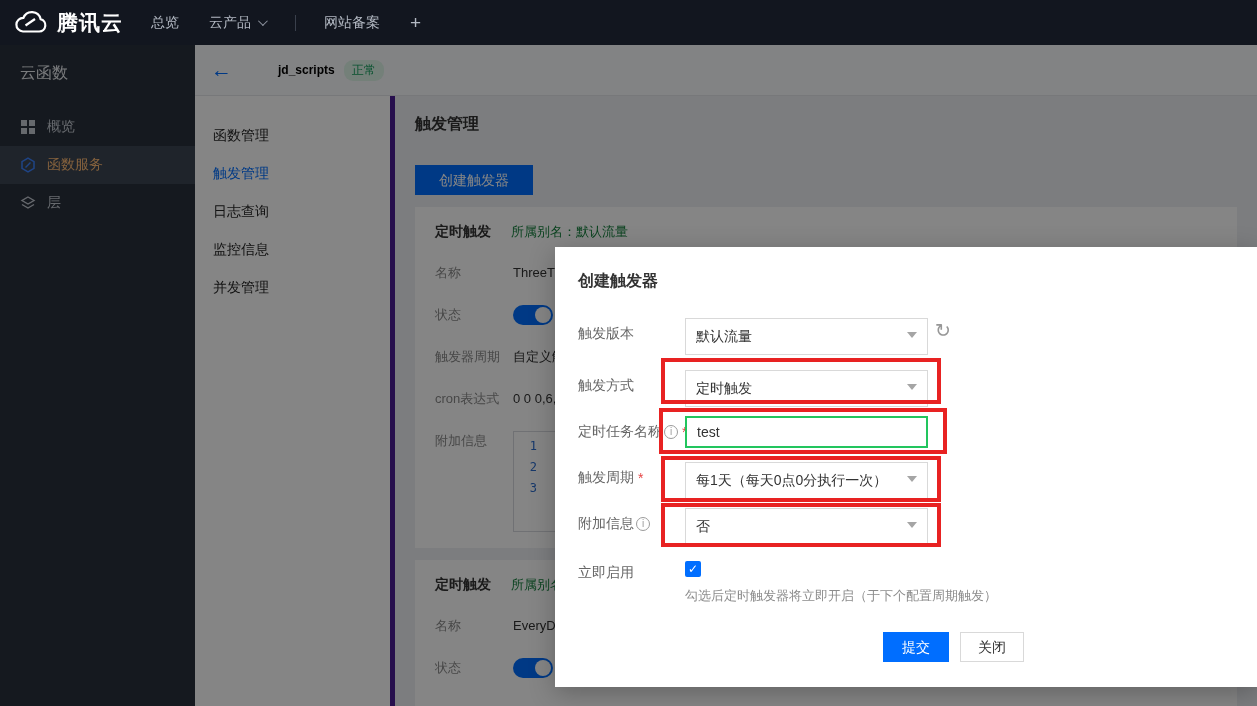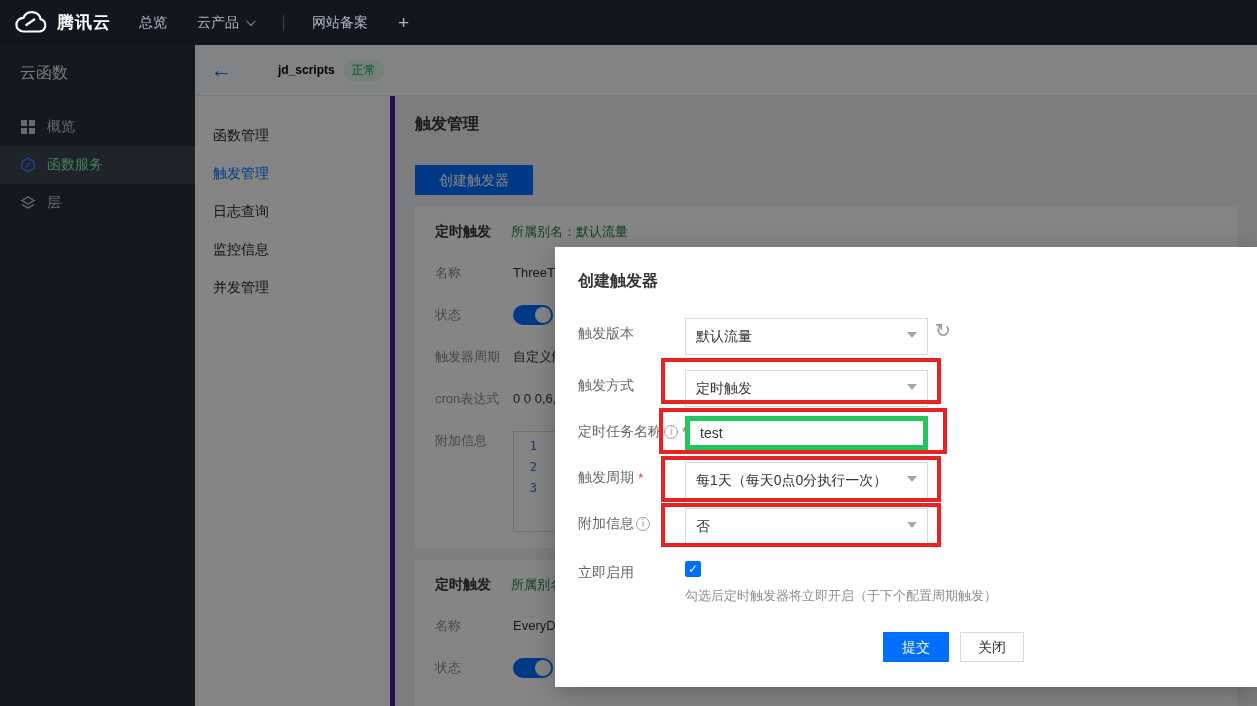--- a/index.html
+++ b/index.html
@@ -3,36 +3,36 @@
 <meta charset="utf-8">
 <style>
   * { margin:0; padding:0; box-sizing:border-box; }
   html,body { width:1257px; height:706px; overflow:hidden; }
   body { position:relative; font-family:"Liberation Sans","DejaVu Sans",sans-serif; font-size:14px; background:#eef0f4; }
 
   
   .topnav { position:absolute; left:0; top:0; width:1257px; height:45px; background:#12161f;
             display:flex; align-items:center; padding-left:14px; z-index:10; }
   .brand { display:flex; align-items:center; cursor:pointer; }
-  .brand-text { color:#fff; font-size:17px; font-weight:bold; margin-left:9px; letter-spacing:1px; }
+  .brand-text { color:#fff; font-size:21px; font-weight:bold; margin-left:9px; letter-spacing:1px; }
   .nav-items { display:flex; align-items:center; margin-left:28px; color:#b3b9c3; }
   .nav-item { margin-right:30px; cursor:pointer; font-size:14px; }
   .with-caret { display:flex; align-items:center; }
   .chev { width:7px; height:7px; border-right:1.5px solid #8d939e; border-bottom:1.5px solid #8d939e;
           transform:rotate(45deg) translateY(-2px); margin-left:7px; }
   .vdiv { width:1px; height:16px; background:#3a404c; margin-right:28px; }
   .plus { font-size:19px; color:#b3b9c3; }
 
   
   .sidebar { position:absolute; left:0; top:45px; width:195px; bottom:0; background:#2a313c; z-index:1; }
   .sb-title { padding:18px 20px 16px; color:#e8ebef; font-size:16px; }
   .sb-items { margin-top:8px; }
   .sb-item { height:38px; display:flex; align-items:center; padding-left:20px; gap:11px;
              color:#c3c9d2; font-size:14px; cursor:pointer; }
-  .sb-item.active { background:#3d4654; color:#86efac; }
+  .sb-item.active { background:#3d4654; color:#fdba74; }
   .sb-icon { width:16px; height:16px; display:inline-flex; }
 
   
   .fn-header { position:absolute; left:195px; top:45px; right:0; height:51px; background:#fafbfd;
                display:flex; align-items:center; padding-left:10px; border-bottom:1px solid #e4e6ea; z-index:1; }
   .back-arrow { color:#006eff; font-size:21px; font-weight:bold; cursor:pointer; padding:0 6px; }
   .fn-name { font-size:12px; font-weight:bold; color:#000000; margin-left:40px; }
   .status-badge { margin-left:9px; background:#def5e9; color:#16a05d; font-size:12px;
                   padding:2px 8px; border-radius:9px; }
 
@@ -74,21 +74,21 @@
   .m-label { position:absolute; left:23px; color:#666; font-size:14px; display:flex; align-items:center; }
   .info-icon { display:inline-block; width:14px; height:14px; border:1px solid #9b9b9b; border-radius:50%;
                color:#9b9b9b; font-size:10px; line-height:12px; text-align:center; margin-left:2px;
                font-style:normal; }
   .req { color:#e54545; margin-left:4px; font-size:14px; }
   .m-select { position:absolute; width:243px; height:37px; border:1px solid #d9d9d9; background:#fff;
               display:flex; align-items:center; padding:0 26px 0 10px; font-size:14px; color:#333;
               cursor:pointer; }
   .caret { position:absolute; right:10px; top:13px; width:0; height:0;
            border-left:5px solid transparent; border-right:5px solid transparent; border-top:6px solid #a5a5a5; }
-  .m-input { position:absolute; width:243px; height:32px; border:5px solid #22c55e; padding:12px 10px;
+  .m-input { position:absolute; width:243px; height:32px; border:2px solid #22c55e; padding:12px 10px;
              font-size:14px; color:#333; font-family:inherit; outline:none; }
   .refresh { position:absolute; left:380px; top:72px; font-size:19px; color:#979797; cursor:pointer; }
   .hl { position:absolute; border:4px solid #e82222; pointer-events:none; }
   .hl1 { left:106px; top:111px; width:280px; height:46px; }
   .hl2 { left:104px; top:161px; width:288px; height:46px; }
   .hl3 { left:106px; top:209px; width:280px; height:46px; }
   .hl4 { left:106px; top:256px; width:280px; height:44px; }
   .cbx { position:absolute; left:130px; top:314px; width:16px; height:16px; background:#006eff;
          border-radius:2px; color:#fff; font-size:12px; line-height:16px; text-align:center; cursor:pointer; }
   .m-hint { position:absolute; left:130px; top:340px; color:#8c8c8c; font-size:13px; }

